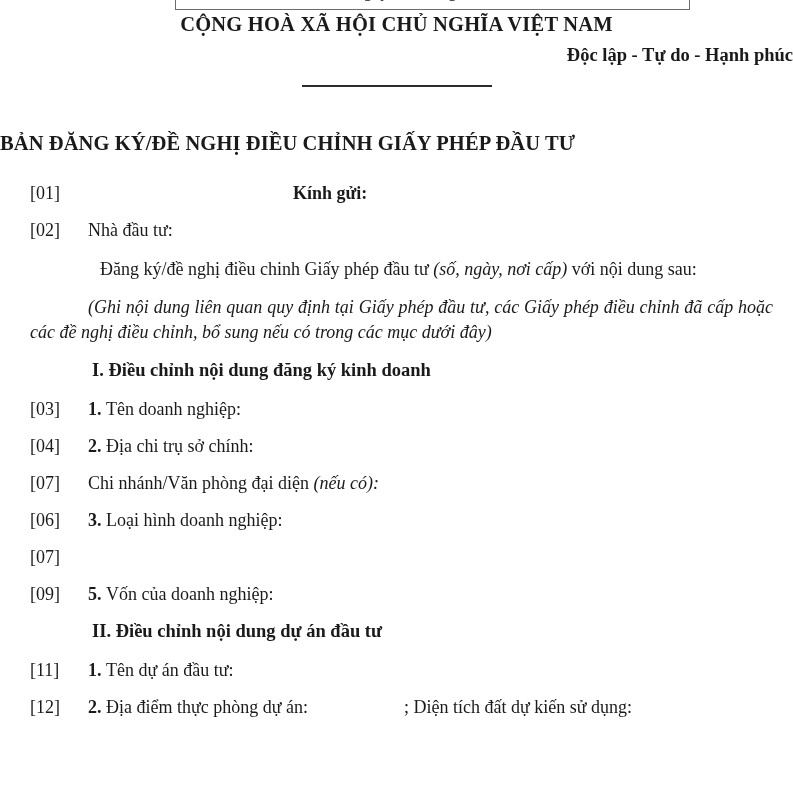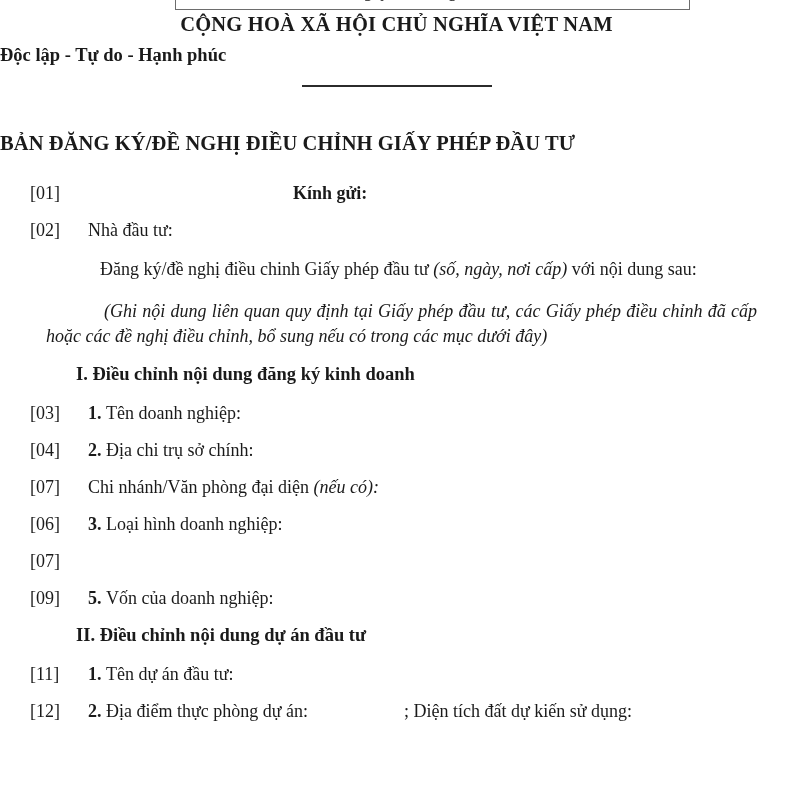--- a/index.html
+++ b/index.html
@@ -47,21 +47,21 @@
   .natl-title {
     text-align: center;
     font-weight: bold;
     font-size: 20.5px;
     letter-spacing: 0.2px;
     margin: 0;
     padding-top: 12px;
     line-height: 24px;
   }
   .natl-sub {
-    text-align: left;
+    text-align: right;
     font-weight: bold;
     font-size: 18.5px;
     margin: 0;
     padding-top: 8px;
     line-height: 22px;
   }
   .rule-wrap {
     text-align: center;
     padding-top: 10px;
   }
@@ -123,34 +123,34 @@
     line-height: 27px;
     margin: 8px;
     padding: 0 48px 0 30px;
     text-align: justify;
     text-indent: 62px;
     margin-bottom: 12px;
   }
   .para-note {
     font-size: 18px;
     line-height: 25px;
-    margin: 16px;
+    margin: 0;
     padding: 0 20px 0 30px;
     text-align: justify;
     text-indent: 58px;
     font-style: italic;
     margin-bottom: 14px;
   }
 
   
   .section-head {
     font-weight: bold;
     font-size: 18.5px;
     line-height: 22px;
-    margin: 0;
+    margin: 16px;
     padding-left: 76px;
     margin-bottom: 17px;
     margin-top: 4px;
   }
 
   
   .tail {
     padding-left: 96px;
   }
 </style>

